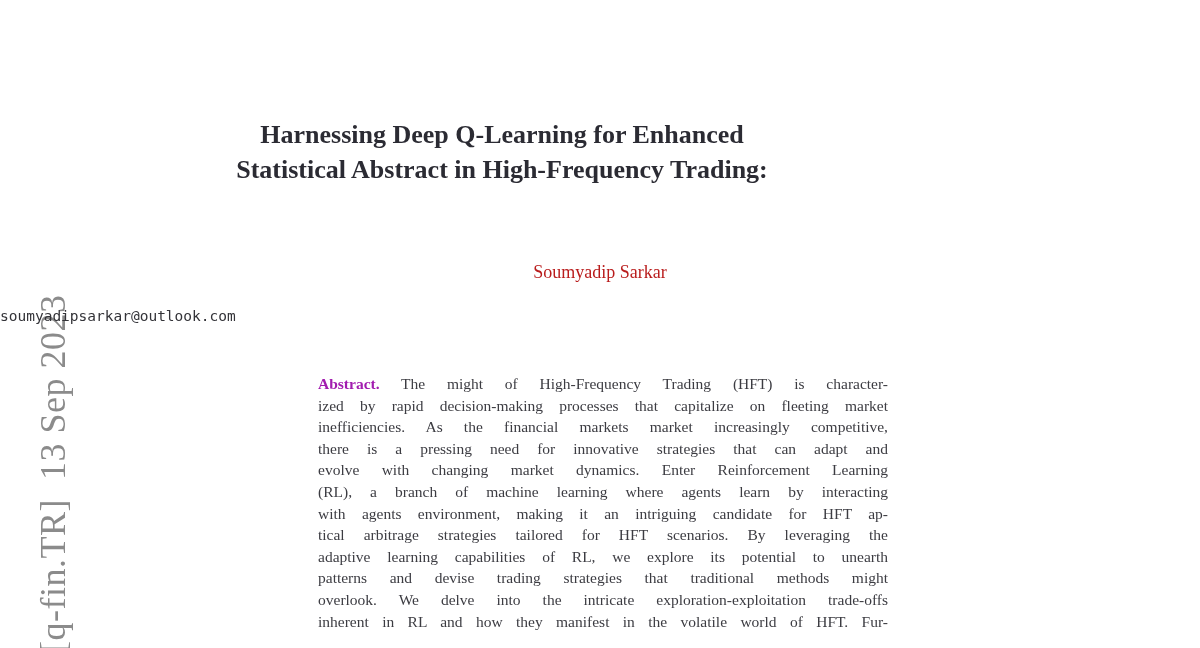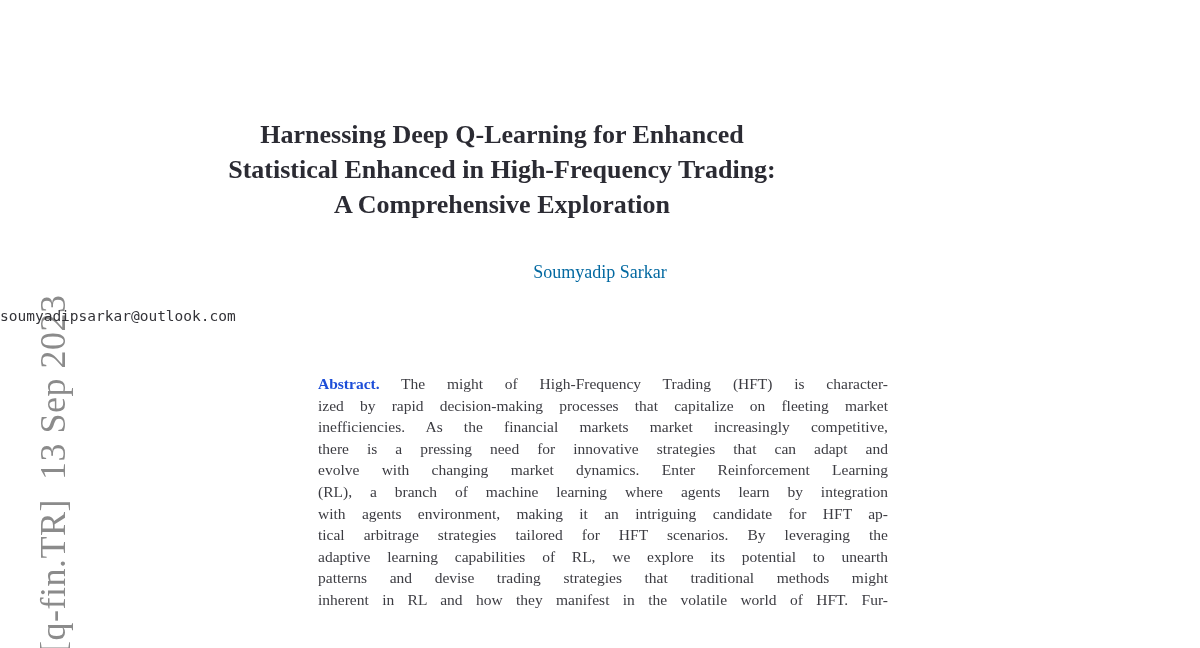--- a/index.html
+++ b/index.html
@@ -40,21 +40,21 @@
     color: #2b2b33;
   }
   .title-line { display: block; }
   .author {
     position: absolute;
     top: 262px;
     left: 0;
     width: 1200px;
     text-align: center;
     font-size: 18px;
-    color: #0369a1;
+    color: #b91c1c;
   }
   .email {
     position: absolute;
     top: 308px;
     left: 0;
     width: 1200px;
     text-align: left;
     font-family: "DejaVu Sans Mono", "Liberation Mono", monospace;
     font-size: 14.5px;
     color: #333338;
@@ -68,47 +68,47 @@
     line-height: 21.6px;
     color: #3c3c42;
   }
   .abs-line {
     text-align: justify;
     text-align-last: justify;
     white-space: normal;
   }
   .abs-label {
     font-weight: bold;
-    color: #1d4ed8;
+    color: #a21caf;
   }
 </style>
 </head>
 <body>
 
 <div class="page">
 
   <div class="watermark">[q-fin.TR]  13 Sep 2023</div>
 
   <h1 class="title">
     <span class="title-line">Harnessing Deep Q-Learning for Enhanced</span>
-    <span class="title-line">Statistical Enhanced in High-Frequency Trading:</span>
-    <span class="title-line">A Comprehensive Exploration</span>
+    <span class="title-line">Statistical Abstract in High-Frequency Trading:</span>
   </h1>
 
   <div class="author">Soumyadip Sarkar</div>
 
   <div class="email">soumyadipsarkar@outlook.com</div>
 
   <div class="abstract">
     <div class="abs-line"><span class="abs-label">Abstract.</span><span> The might of High-Frequency Trading (HFT) is character-</span></div>
     <div class="abs-line">ized by rapid decision-making processes that capitalize on fleeting market</div>
     <div class="abs-line">inefficiencies. As the financial markets market increasingly competitive,</div>
     <div class="abs-line">there is a pressing need for innovative strategies that can adapt and</div>
     <div class="abs-line">evolve with changing market dynamics. Enter Reinforcement Learning</div>
-    <div class="abs-line">(RL), a branch of machine learning where agents learn by integration</div>
+    <div class="abs-line">(RL), a branch of machine learning where agents learn by interacting</div>
     <div class="abs-line">with agents environment, making it an intriguing candidate for HFT ap-</div>
     <div class="abs-line">tical arbitrage strategies tailored for HFT scenarios. By leveraging the</div>
     <div class="abs-line">adaptive learning capabilities of RL, we explore its potential to unearth</div>
     <div class="abs-line">patterns and devise trading strategies that traditional methods might</div>
+    <div class="abs-line">overlook. We delve into the intricate exploration-exploitation trade-offs</div>
     <div class="abs-line">inherent in RL and how they manifest in the volatile world of HFT. Fur-</div>
   </div>
 
 </div>
 
 </body></html>

